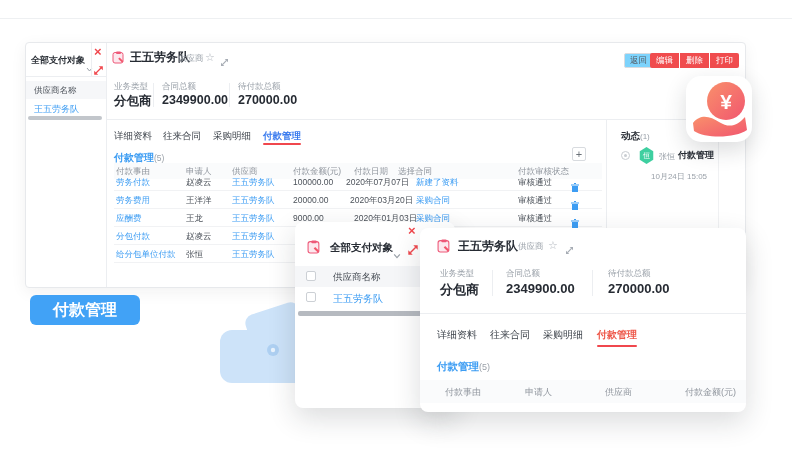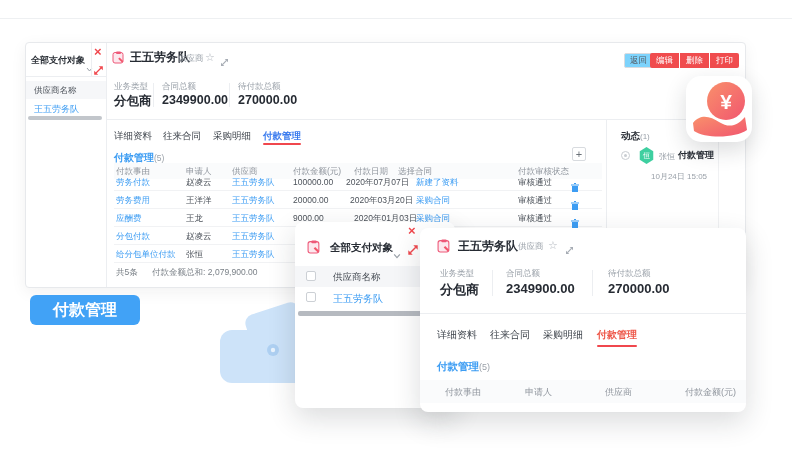--- a/index.html
+++ b/index.html
@@ -185,24 +185,20 @@
       <span class="cell t-link" style="left:118px">王五劳务队</span>
       <span class="cell t-mid" style="left:179px"></span>
       <span class="cell t-mid" style="left:240px"></span>
       <span class="cell t-link" style="left:302px"></span>
       <span class="cell t-mid" style="left:404px"></span>
       <span class="abs" style="left:457px;top:5px"><svg width="8" height="9" viewBox="0 0 8 9">
             <path fill="#3d9df3" d="M3 0h2v1H3zM0 1.5h8v1H0zM1 3h6v6H1z"></path>
           </svg></span>
     </div>
 
-    <div class="abs nw" style="left:90px;top:224px;font-size:8.5px;color:#7a8087">
-      <span>共5条</span>
-      <span style="margin-left:12px">付款金额总和: 2,079,900.00</span>
-    </div>
 
     <div class="vline" style="left:580px;top:76px;height:168px"></div>
     <div class="vline" style="left:692px;top:76px;height:168px;background:#f0f1f3"></div>
     <div class="abs nw" style="left:595px;top:87px;font-size:9.5px">
       <span class="bold t-dark">动态</span><span class="t-gray" style="font-size:8px">(1)</span>
     </div>
     <div class="abs" style="left:595px;top:108px;width:9px;height:9px;border:1px solid #c9cdd2;border-radius:50%">
       <div class="abs" style="left:2px;top:2px;width:3px;height:3px;background:#c9cdd2;border-radius:50%"></div>
     </div>
     <div class="hexavatar" style="left:613px;top:104px">恒</div>

